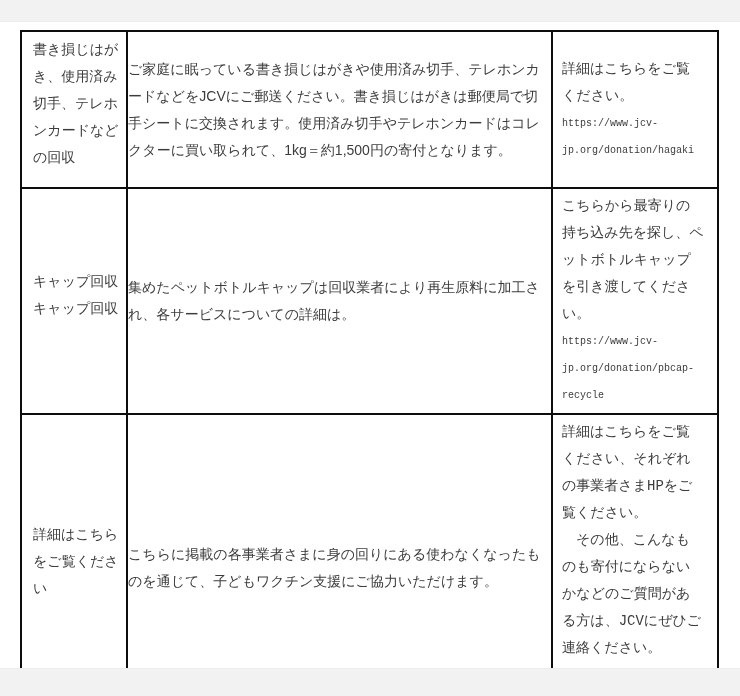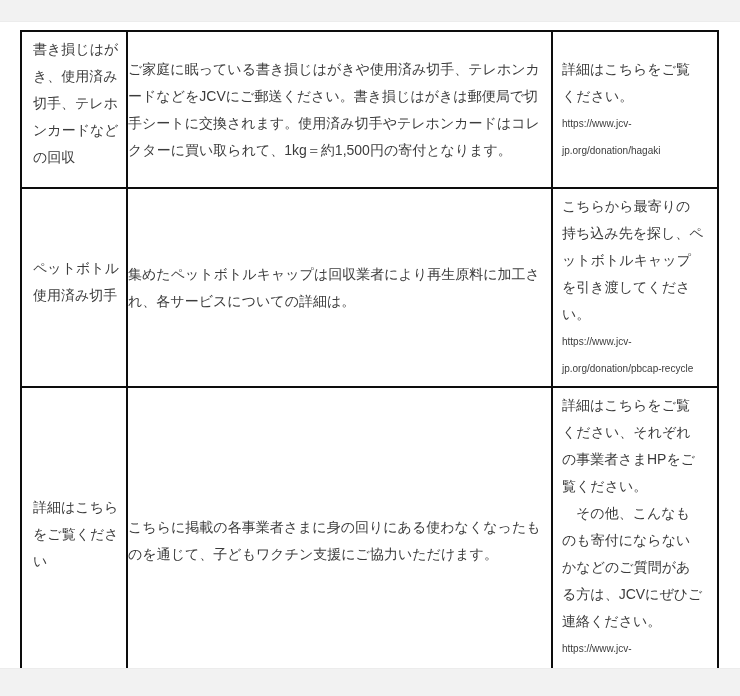--- a/index.html
+++ b/index.html
@@ -43,21 +43,21 @@
     background: #ffffff;
     vertical-align: middle;
     color: #3c3c3c;
     font-size: 14px;
     line-height: 27px;
     overflow-wrap: break-word;
     text-align: left;
   }
   td.method-cell { padding: 4px 6px 16px 11px; }
   td.desc-cell   { padding: 4px 8px 4px 0; }
-  td.detail-cell { padding: 4px 13px 4px 9px; }
+  td.detail-cell { padding: 4px 13px 4px 9px; font-family: Liberation Mono, monospace; }
   .para { margin: 0; }
   .para.link { font-size: 10px; }
 </style>
 </head>
 <body>
 
 <div class="page">
 
   <div class="divider-bar top"></div>
 
@@ -77,21 +77,21 @@
           <div class="para">ご家庭に眠っている書き損じはがきや使用済み切手、テレホンカードなどをJCVにご郵送ください。書き損じはがきは郵便局で切手シートに交換されます。使用済み切手やテレホンカードはコレクターに買い取られて、1kg＝約1,500円の寄付となります。</div>
         </td>
         <td class="detail-cell">
           <div class="para">詳細はこちらをご覧ください。</div>
           <div class="para link"> https://www.jcv-jp.org/donation/hagaki</div>
         </td>
       </tr>
 
       <tr class="r2">
         <td class="method-cell">
-          <div class="para">ペットボトル　使用済み切手</div>
+          <div class="para">キャップ回収　キャップ回収</div>
         </td>
         <td class="desc-cell">
           <div class="para">集めたペットボトルキャップは回収業者により再生原料に加工され、各サービスについての詳細は。</div>
         </td>
         <td class="detail-cell">
           <div class="para">こちらから最寄りの持ち込み先を探し、ペットボトルキャップを引き渡してください。</div>
           <div class="para link"> https://www.jcv-jp.org/donation/pbcap-recycle</div>
         </td>
       </tr>
 

